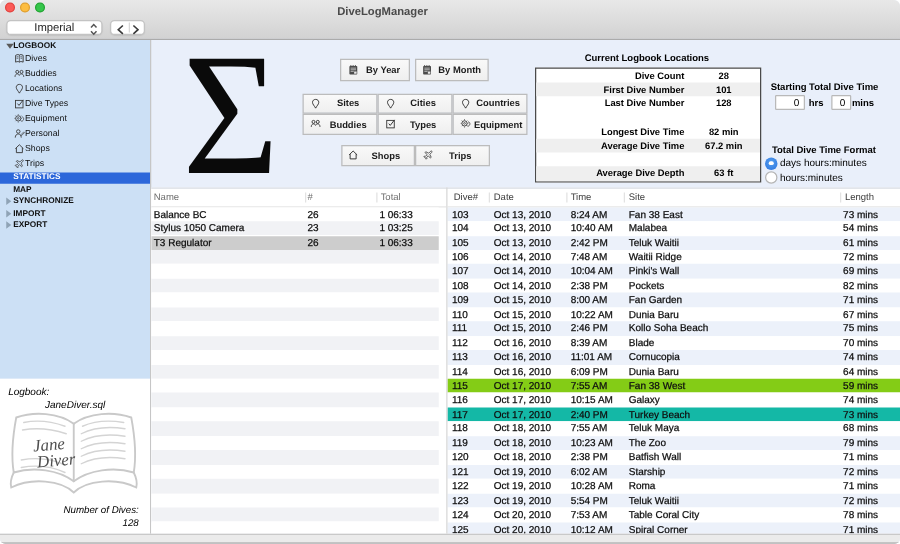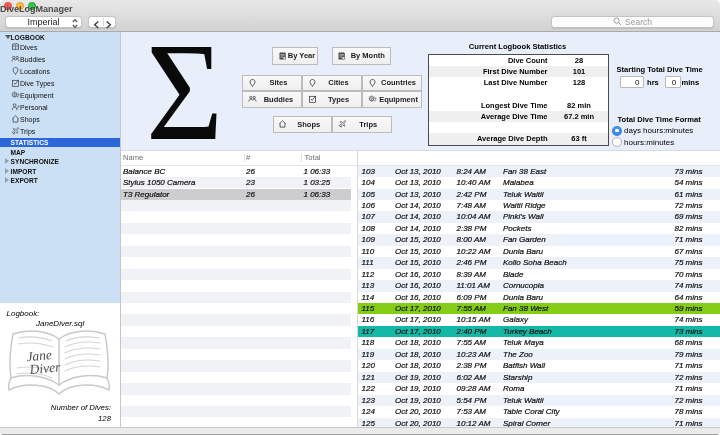--- a/index.html
+++ b/index.html
@@ -5,21 +5,21 @@
 * { margin:0; padding:0; box-sizing:border-box; }
 html,body { width:720px; height:435px; overflow:hidden; background:#fff; }
 body { font-family:"Liberation Sans", sans-serif; }
 #win { position:absolute; left:0; top:0; width:720px; height:435px; border-radius:5px 5px 4px 4px; overflow:hidden; background:#e9effa; }
 #titlebar { position:absolute; left:0; top:0; width:720px; height:31.5px;
   background:linear-gradient(#e8e8e8, #d2d2d2); border-bottom:1px solid #ababab; }
 .light { position:absolute; top:2.4px; width:7.6px; height:7.6px; border-radius:50%; }
 #lr { left:4px;  background:#fc5b57; border:0.5px solid #e2443f; }
 #ly { left:16px; background:#fdbd40; border:0.5px solid #e0a030; }
 #lg { left:28.2px; background:#35c64b; border:0.5px solid #23a433; }
-#wtitle { position:absolute; top:3.5px; left:0; width:612px; text-align:left;
+#wtitle { position:absolute; top:3.5px; left:0; width:612px; text-align:center;
   font-size:9px; font-weight:bold; color:#4a4a4a; }
 .tbtn { position:absolute; top:15.5px; height:12.5px; background:#fff;
   border:0.5px solid #c3c3c3; border-radius:3.5px; box-shadow:0 0.5px 1px rgba(0,0,0,0.10); }
 #popup { left:5px; width:77px; font-size:9px; color:#222; text-align:center; line-height:11.5px; }
 #nav { left:88px; width:28px; }
 #nav .divider { position:absolute; left:14px; top:1px; bottom:1px; width:0.5px; background:#d8d8d8; }
 #search { left:551px; width:163px; background:#fcfcfc; }
 #search .in { width:100%; height:100%; display:flex; align-items:center; justify-content:center; color:#999; font-size:8.5px; }
 #sidebar { position:absolute; left:0; top:32px; width:120px; height:271px; background:#cce0f5; }
 #sbborder { position:absolute; left:120px; top:32px; width:1px; height:395px; background:#c6c6c6; }
@@ -49,21 +49,21 @@
 .radio { position:absolute; width:10px; height:10px; border-radius:50%; }
 .radio.on { background:radial-gradient(circle at 50% 40%, #55a0f0, #2a72dd); }
 .radio.on::after { content:""; position:absolute; left:3.4px; top:3.4px; width:3.2px; height:3.2px; border-radius:50%; background:#fff; }
 .radio.off { background:#fff; border:0.5px solid #b5b5b5; }
 .rlabel { position:absolute; font-size:8px; color:#000; white-space:nowrap; }
 #tablewrap { position:absolute; left:121px; top:150px; width:599px; height:277px; background:#fff; border-top:1px solid #d8dbe2; overflow:hidden; }
 .thead { position:absolute; top:0; height:13.8px; background:#fff; font-size:7.6px; }
 .hcell { position:absolute; top:0; line-height:14.5px; white-space:nowrap; }
 .hsep { position:absolute; top:3px; height:8px; width:1px; background:#e2e2e2; }
 .hline { position:absolute; height:1px; background:#e6e6e6; }
-.trow { position:absolute; height:11.45px;font-style:italic; }
+.trow { position:absolute; height:11.45px; }
 .cell { position:absolute; top:0; line-height:11.45px; font-size:8px; color:#000; white-space:nowrap; -webkit-text-stroke:0.2px #222; }
 #bottombar { position:absolute; left:0; top:427px; width:720px; height:8px; background:#ebebeb; border-top:1px solid #c9c9c9; border-bottom:1px solid #9e9e9e; }
 </style>
 </head>
 <body>
 <div id="win">
 <div id="titlebar">
 <div class="light" id="lr"></div>
       <div class="light" id="ly"></div>
       <div class="light" id="lg"></div>
@@ -72,27 +72,20 @@
 <svg style="position:absolute;right:2.5px;top:1px" width="8" height="11" viewBox="0 0 8 11">
           <path d="M1.8 4 L4 1.6 L6.2 4 M1.8 7 L4 9.4 L6.2 7" stroke="#555" stroke-width="1.2" fill="none"></path>
         </svg>
 </div>
 <div class="tbtn" id="nav">
 <div class="divider"></div>
 <svg width="27" height="11.5" viewBox="0 0 27 11.5">
           <path d="M9.3 2.4 L5.6 5.75 L9.3 9.1" stroke="#3a3a3a" stroke-width="1.3" fill="none"></path>
           <path d="M17.7 2.4 L21.4 5.75 L17.7 9.1" stroke="#3a3a3a" stroke-width="1.3" fill="none"></path>
         </svg>
-</div>
-<div class="tbtn" id="search">
-        <div class="in">
-<svg width="9" height="9" viewBox="0 0 9 9" style="margin-right:3px">
-            <circle cx="3.6" cy="3.6" r="2.6" stroke="#999" fill="none"></circle>
-            <path d="M5.7 5.7 L8 8" stroke="#999" stroke-width="1"></path>
-          </svg>Search</div>
 </div>
 </div>
 <div id="sidebar"></div>
 <div class="srow caps" style="top:32.2px">
       <span class="tri down"></span>
       <span class="tx" style="left:10.5px">LOGBOOK</span>
     </div>
 <div class="srow" style="top:42.8px">
       <svg class="ic" width="9" height="9" viewBox="0 0 18 18">
         <path d="M3 3.6 C5.6 2 8 2 9 3.2 C10 2 12.4 2 15 3.6 L15 14.4 C12.4 13.2 10 13.2 9 14.4 C8 13.2 5.6 13.2 3 14.4 Z" fill="none" stroke="#3a3a3a" stroke-width="1.5"></path>
@@ -193,21 +186,21 @@
 </g>
 <g transform="rotate(-5 36 34)">
 <text x="22" y="32" font-family="Liberation Serif, serif" font-style="italic" font-size="13.5" fill="#4e4e4e">Jane</text>
 <text x="24" y="45" font-family="Liberation Serif, serif" font-style="italic" font-size="13.5" fill="#4e4e4e">Diver</text>
 </g>
 </svg>
 <div style="left:0;width:111px;top:100px;font-size:7.8px;text-align:right">Number of Dives:</div>
 <div style="left:0;width:111px;top:110.5px;font-size:7.8px;text-align:right">128</div>
 </div>
 <div id="sigma">Σ</div>
-<div class="pbtn" style="left:272px;top:46.8px;width:46px;height:18.4px">
+<div class="pbtn" style="left:272px;top:46.8px;width:56px;height:18.4px">
       <svg class="ic" width="9" height="9" viewBox="0 0 18 18">
         <rect x="3 " y="2.6" width="12.6" height="13.4" rx="1.2" fill="#2e2e2e" opacity="0.85"></rect>
         <path d="M5.4 2.6 L5.4 1 M9 2.6 L9 1 M12.6 2.6 L12.6 1" stroke="#2e2e2e" stroke-width="1.2" fill="none"></path>
         <path d="M5 6 L13.6 6 M5 8.6 L13.6 8.6 M5 11.2 L10 11.2" stroke="#f2f2f2" stroke-width="1" fill="none"></path>
         <rect x="10.6" y="11.4" width="4" height="3.6" fill="#e8e8e8"></rect>
       </svg>
       <div class="lbl">By Year</div>
     </div>
 <div class="pbtn" style="left:331.5px;top:46.8px;width:59.5px;height:18.4px">
       <svg class="ic" width="9" height="9" viewBox="0 0 18 18">
@@ -265,21 +258,21 @@
         <path d="M2.6 8.8 L9 2.6 L15.4 8.8 M4.2 7.6 L4.2 15.2 L13.8 15.2 L13.8 7.6" fill="none" stroke="#2e2e2e" stroke-width="1.5"></path>
       </svg>
       <div class="lbl">Shops</div>
     </div>
 <div class="pbtn" style="left:332px;top:115.8px;width:59.5px;height:16.8px">
       <svg class="ic" width="9" height="9" viewBox="0 0 18 18">
         <path d="M14.6 2.6 C15.5 3.2 15.5 4.1 14.8 4.8 L11.7 7.9 L13.9 12.7 L12.6 13.9 L9.3 10.3 L6.7 12.9 L7.1 14.5 L5.9 15.7 L4.5 13.2 L2.1 11.8 L3.3 10.6 L4.9 11 L7.5 8.4 L3.9 5 L5.1 3.8 L9.9 6.1 L13 3 Z" fill="none" stroke="#2e2e2e" stroke-width="1.2"></path>
       </svg>
       <div class="lbl">Trips</div>
     </div>
-<div id="statstitle">Current Logbook Statistics</div>
+<div id="statstitle">Current Logbook Locations</div>
 <div id="statsbox">
 <div class="stat" style="top:0px">
         <span class="l">Dive Count</span>
         <span class="v">28</span>
       </div>
 <div class="stat alt" style="top:11.25px">
         <span class="l">First Dive Number</span>
         <span class="v">101</span>
       </div>
 <div class="stat" style="top:22.5px">
@@ -311,20 +304,31 @@
 <div class="rlabel" style="left:624px;top:137.7px">hours:minutes</div>
 <div id="tablewrap">
 <div class="thead" style="left:0;top:0;width:236px;color:#6e6e6e">
 <span class="hcell" style="left:2px">Name</span>
 <span class="hcell" style="left:125px">#</span>
 <span class="hcell" style="left:183.5px">Total</span>
 <span class="hsep" style="left:122.5px"></span>
         <span class="hsep" style="left:180.3px"></span>
 </div>
 <div class="hline" style="left:0;top:14.1px;width:236px"></div>
+<div class="thead" style="left:237px;top:0;width:362px;color:#3c3c3c">
+<span class="hcell" style="left:5px">Dive#</span>
+<span class="hcell" style="left:37px">Date</span>
+<span class="hcell" style="left:98.5px">Time</span>
+<span class="hcell" style="left:145px">Site</span>
+<span class="hcell" style="left:318px">Length</span>
+<span class="hsep" style="left:33px"></span>
+        <span class="hsep" style="left:94.5px"></span>
+<span class="hsep" style="left:141px"></span>
+        <span class="hsep" style="left:314px"></span>
+</div>
 <div class="hline" style="left:237px;top:14.1px;width:362px"></div>
 <div class="trow" style="left:0;top:14.6px;width:230px;background:#ffffff">
         <span class="cell" style="left:2px">Balance BC</span>
         <span class="cell" style="left:125px">26</span>
         <span class="cell" style="left:182.5px">1 06:33</span>
       </div>
 <div class="trow" style="left:0;top:26.05px;width:230px;background:#f1f2f5">
         <span class="cell" style="left:2px">Stylus 1050 Camera</span>
         <span class="cell" style="left:125px">23</span>
         <span class="cell" style="left:182.5px">1 03:25</span>
@@ -483,21 +487,21 @@
 <div class="trow" style="left:237px;top:220.7px;width:362px;background:#ecf1fa">
         <span class="cell" style="left:3.5px">121</span>
         <span class="cell" style="left:37px">Oct 19, 2010</span>
         <span class="cell" style="left:98.5px">6:02 AM</span>
         <span class="cell" style="left:145px">Starship</span>
         <span class="cell" style="right:17.5px">72 mins</span>
       </div>
 <div class="trow" style="left:237px;top:232.15px;width:362px;background:#ffffff">
         <span class="cell" style="left:3.5px">122</span>
         <span class="cell" style="left:37px">Oct 19, 2010</span>
-        <span class="cell" style="left:98.5px">09:28 AM</span>
+        <span class="cell" style="left:98.5px">10:28 AM</span>
         <span class="cell" style="left:145px">Roma</span>
         <span class="cell" style="right:17.5px">71 mins</span>
       </div>
 <div class="trow" style="left:237px;top:243.6px;width:362px;background:#ecf1fa">
         <span class="cell" style="left:3.5px">123</span>
         <span class="cell" style="left:37px">Oct 19, 2010</span>
         <span class="cell" style="left:98.5px">5:54 PM</span>
         <span class="cell" style="left:145px">Teluk Waitii</span>
         <span class="cell" style="right:17.5px">72 mins</span>
       </div>

